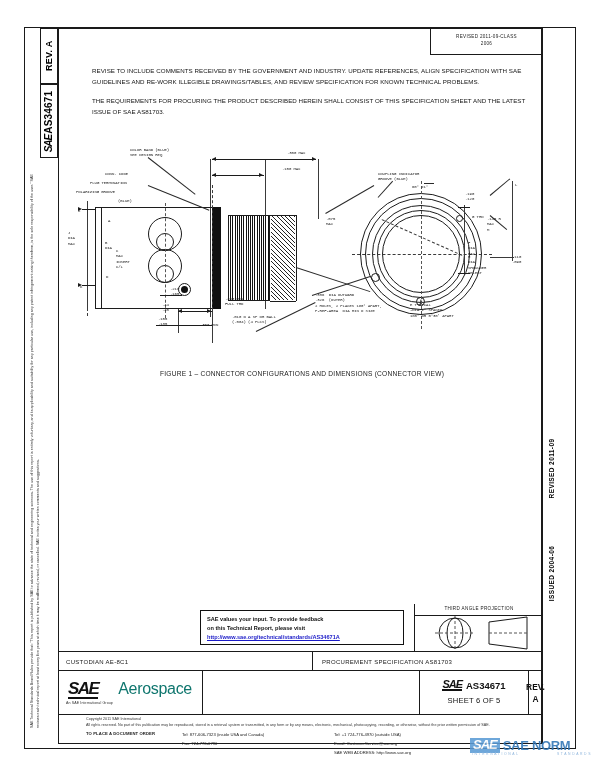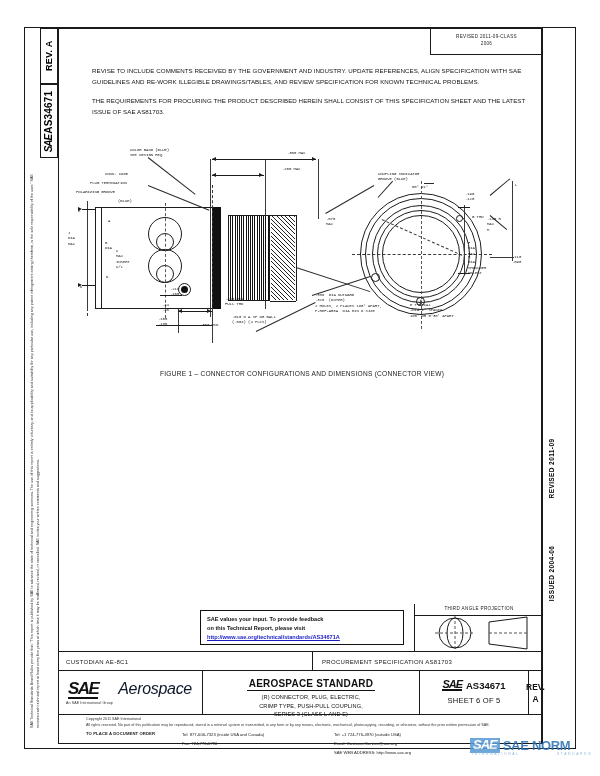--- a/index.html
+++ b/index.html
@@ -203,21 +203,21 @@
   .tb-sep { position: absolute; top: 0; width: 1px; height: 43px; background: #1a1a1a; }
 
   .tb-logo { left: 0; width: 144px; display: flex; flex-direction: column;
              align-items: center; justify-content: center; }
   .logo-line { display: flex; align-items: baseline; }
   .logo-sae {
     font-weight: bold; font-style: italic; font-size: 17px;
     letter-spacing: -1.6px; color: #111;
     border-bottom: 2.5px solid #111; line-height: .95;
   }
-  .logo-aero { font-style: italic; font-size: 16px; color: #0f172a; margin-left: 20px; letter-spacing: -.3px; }
+  .logo-aero { font-size: 16px; color: #0f766e; margin-left: 20px; letter-spacing: -.3px; }
   .logo-sub { font-size: 3.6px; color: #333; margin-top: 2px; letter-spacing: .1px; align-self: flex-start; margin-left: 8px;}
 
   .tb-title { left: 145px; width: 216px; padding-top: 2px; text-align: center; }
   .tb-title-main {
     font-size: 10px; font-weight: bold; letter-spacing: .2px; color: #111;
     border-bottom: 1.5px solid #111; display: inline-block; padding: 0 2px 1px 2px;
   }
   .tb-title-sub { font-size: 5.6px; line-height: 1.55; color: #111; margin-top: 2px; letter-spacing: .1px; }
 
   .tb-doc { left: 362px; width: 108px; display: flex; flex-direction: column;
@@ -478,26 +478,20 @@
   <div class="titleblock">
     <div class="tb-cell tb-logo">
       <div class="logo-line">
         <span class="logo-sae">SAE</span>
         <span class="logo-aero">Aerospace</span>
       </div>
       <div class="logo-sub">An SAE International Group</div>
     </div>
     <div class="tb-sep" style="left:144px;"></div>
 
-    <div class="tb-cell tb-title">
-      <div><span class="tb-title-main">AEROSPACE STANDARD</span></div>
-      <div class="tb-title-sub">(R) CONNECTOR, PLUG, ELECTRIC,</div>
-      <div class="tb-title-sub" style="margin-top:0">CRIMP TYPE, PUSH-PULL COUPLING,</div>
-      <div class="tb-title-sub" style="margin-top:0">SERIES 3 (CLASS L AND E)</div>
-    </div>
     <div class="tb-sep" style="left:361px;"></div>
 
     <div class="tb-cell tb-doc">
       <div class="tb-doc-num">
         <span class="sae-mini">SAE</span>
         <span>AS34671</span>
       </div>
       <div class="tb-sheet">SHEET 6 OF 5</div>
     </div>
     <div class="tb-sep" style="left:470px;"></div>

